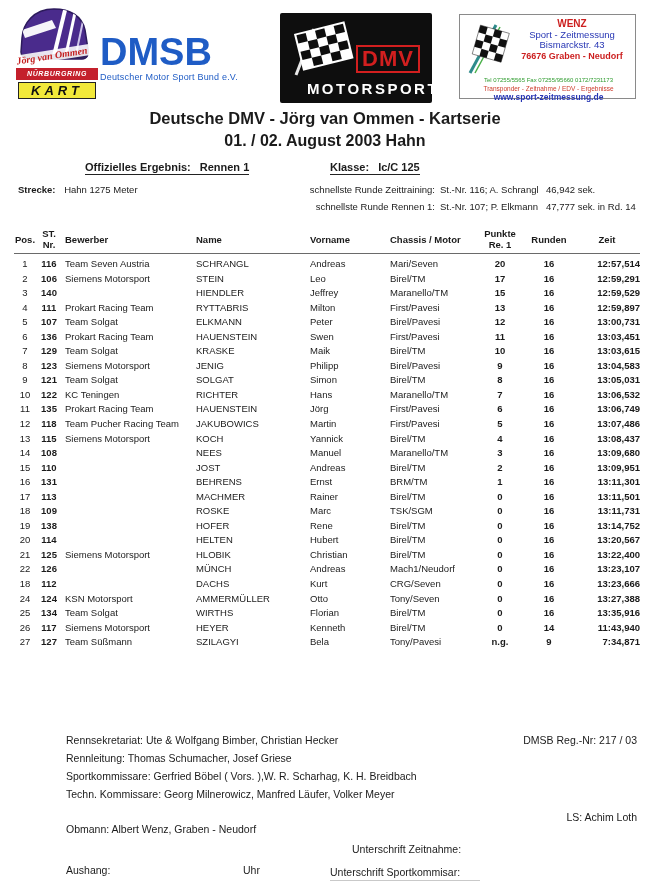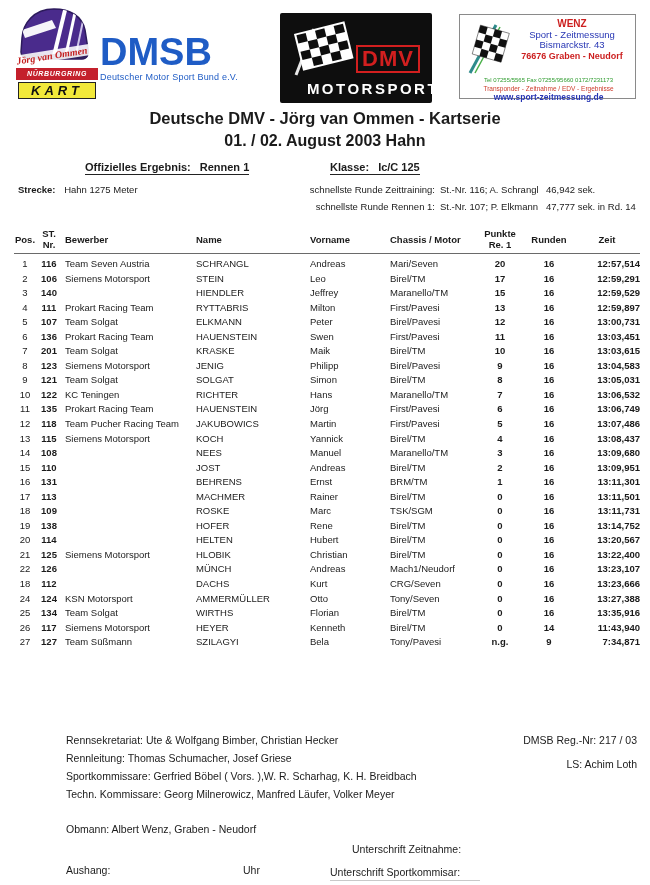--- a/index.html
+++ b/index.html
@@ -276,21 +276,21 @@
           <td class="al-l" style="padding-left: 3px;">Prokart Racing Team</td>
           <td class="al-l">HAUENSTEIN</td>
           <td class="al-l">Swen</td>
           <td class="al-l">First/Pavesi</td>
           <td class="al-c" style="font-weight: 700;">11</td>
           <td class="al-c" style="font-weight: 700;">16</td>
           <td class="al-r" style="font-weight: 700;">13:03,451</td>
         </tr>
         <tr>
           <td class="al-c">7</td>
-          <td class="al-c" style="font-weight: 700;">201</td>
+          <td class="al-c" style="font-weight: 700;">129</td>
           <td class="al-l" style="padding-left: 3px;">Team Solgat</td>
           <td class="al-l">KRASKE</td>
           <td class="al-l">Maik</td>
           <td class="al-l">Birel/TM</td>
           <td class="al-c" style="font-weight: 700;">10</td>
           <td class="al-c" style="font-weight: 700;">16</td>
           <td class="al-r" style="font-weight: 700;">13:03,615</td>
         </tr>
         <tr>
           <td class="al-c">8</td>
@@ -512,21 +512,21 @@
           <td class="al-c" style="font-weight: 700;">9</td>
           <td class="al-r" style="font-weight: 700;">7:34,871</td>
         </tr>
       </tbody>
   </table>
 
   <div class="abs foot" style="left:66px;top:734px;">Rennsekretariat: Ute &amp; Wolfgang Bimber, Christian Hecker</div>
   <div class="abs foot" style="right:13px;top:734px;text-align:center;">DMSB Reg.-Nr: 217 / 03</div>
   <div class="abs foot" style="left:66px;top:752px;">Rennleitung: Thomas Schumacher, Josef Griese</div>
   <div class="abs foot" style="left:66px;top:770px;">Sportkommissare:  Gerfried Böbel ( Vors. ),W. R. Scharhag, K. H. Breidbach</div>
-  <div class="abs foot" style="right:13px;top:758px;text-align:right;">LS: Achim Loth</div>
+  <div class="abs foot" style="right:13px;top:811px;text-align:right;">LS: Achim Loth</div>
   <div class="abs foot" style="left:66px;top:788px;">Techn. Kommissare: Georg Milnerowicz, Manfred Läufer, Volker Meyer</div>
   <div class="abs foot" style="left:66px;top:823px;">Obmann: Albert Wenz, Graben - Neudorf</div>
   <div class="abs foot" style="left:352px;top:843px;">Unterschrift Zeitnahme:</div>
   <div class="abs foot" style="left:66px;top:864px;">Aushang:</div>
   <div class="abs foot" style="left:243px;top:864px;">Uhr</div>
   <div class="abs foot" style="left:330px;top:866px;">Unterschrift Sportkommisar:</div>
   <div class="abs sigline" style="left:330px;top:880px;width:150px;"></div>
 
 </div>
 

